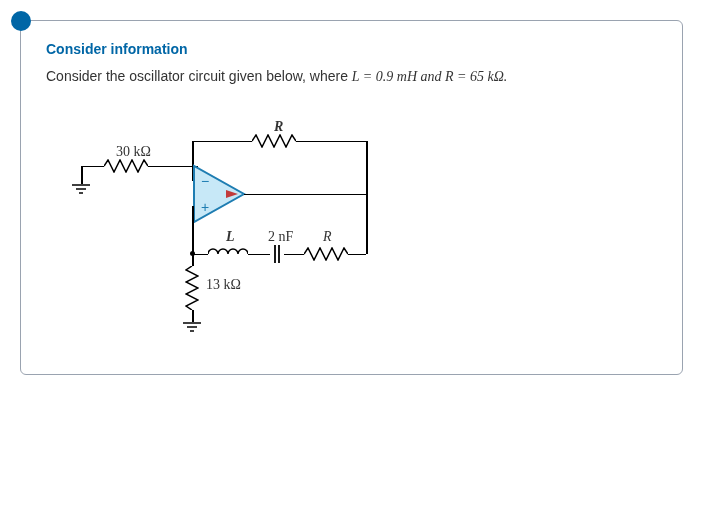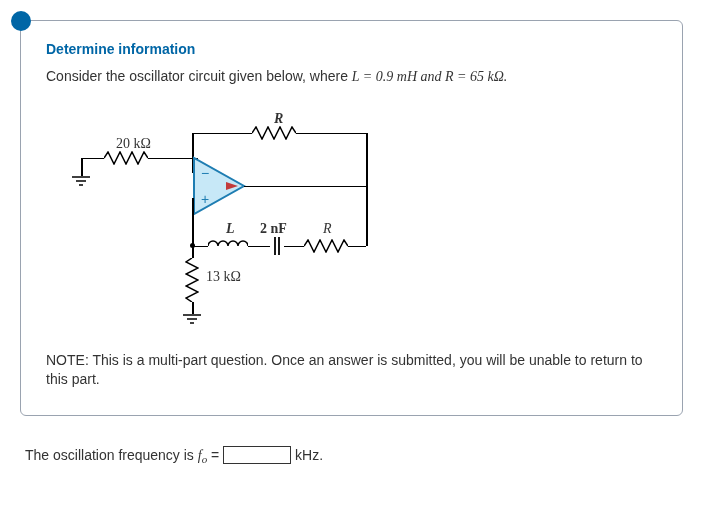--- a/index.html
+++ b/index.html
@@ -26,21 +26,21 @@
       border-radius: 50%;
       background: #0066a6;
     }
     .title {
       color: #0066a6;
       font-weight: bold;
       margin-bottom: 10px;
       font-size: 14px;
     }
     .prompt {
-      margin-bottom: 24px;
+      margin-bottom: 32px;
       line-height: 1.4;
     }
     .circuit {
       position: relative;
       width: 330px;
       height: 220px;
       margin: 10px 0 10px 30px;
     }
     .wire {
       position: absolute;
@@ -73,21 +73,21 @@
       vertical-align: baseline;
     }
     .sub { vertical-align: sub; font-size: 11px; font-style: italic;}
   </style>
 </head>
 <body>
 
 <div class="container">
   <div class="badge-corner"></div>
 
-  <div class="title">Determine information</div>
+  <div class="title">Consider information</div>
 
   <div class="prompt">
     <span>Consider the oscillator circuit given below, where </span>
     <span class="ital" style="font-family:'Times New Roman',serif">L = 0.9 mH and R = 65 kΩ.</span>
   </div>
 
   <div class="circuit">
 
     <div class="label ital" style="left:198px; top:0px; font-weight:bold;">R</div>
 
@@ -96,21 +96,21 @@
       <svg width="44" height="14" style="position:absolute; left:60px; top:0;" viewBox="0 0 44 14">
         <polyline points="0,7 4,1 10,13 16,1 22,13 28,1 34,13 40,1 44,7" fill="none" stroke="#000" stroke-width="1.5"></polyline>
       </svg>
       <div class="wire w-h" style="position:absolute; left:104px; top:7px; width:70px;"></div>
     </div>
 
     <div class="wire w-v" style="left:116px; top:22px; height:40px;"></div>
 
     <div class="wire w-v" style="left:290px; top:22px; height:53px;"></div>
 
-    <div class="label" style="left:40px; top:25px;">20 kΩ</div>
+    <div class="label" style="left:40px; top:25px;">30 kΩ</div>
 
     <div style="position:absolute; left:5px; top:40px;">
       <div class="wire w-h" style="position:absolute; left:0; top:7px; width:23px;"></div>
       <svg width="44" height="14" style="position:absolute; left:23px; top:0;" viewBox="0 0 44 14">
         <polyline points="0,7 4,1 10,13 16,1 22,13 28,1 34,13 40,1 44,7" fill="none" stroke="#000" stroke-width="1.5"></polyline>
       </svg>
       <div class="wire w-h" style="position:absolute; left:67px; top:7px; width:50px;"></div>
     </div>
 
     <div class="wire w-v" style="left:5px; top:47px; height:18px;"></div>
@@ -129,21 +129,21 @@
       </svg>
     </div>
 
     <div class="wire w-h" style="left:168px; top:75px; width:123px;"></div>
 
     <div class="wire w-v" style="left:116px; top:87px; height:48px;"></div>
 
     <div style="position:absolute; left:113.5px; top:132.5px; width:5px; height:5px; background:#000; border-radius:50%;"></div>
 
     <div class="label ital" style="left:150px; top:110px; font-weight:bold;">L</div>
-    <div class="label" style="left:184px; top:110px;font-weight:bold;">2 nF</div>
+    <div class="label" style="left:192px; top:110px;">2 nF</div>
     <div class="label ital" style="left:247px; top:110px;">R</div>
 
     <div style="position:absolute; left:116px; top:128px;">
       <div class="wire w-h" style="position:absolute; left:0; top:7px; width:16px;"></div>
 
       <svg width="40" height="14" style="position:absolute; left:16px; top:0;" viewBox="0 0 40 14">
         <path d="M0 7 A5 5 0 0 1 10 7 A5 5 0 0 1 20 7 A5 5 0 0 1 30 7 A5 5 0 0 1 40 7" fill="none" stroke="#000" stroke-width="1.5"></path>
       </svg>
       <div class="wire w-h" style="position:absolute; left:56px; top:7px; width:22px;"></div>
 
@@ -170,20 +170,16 @@
       <svg style="position:absolute; left:-2px; top:68px;" width="18" height="12">
         <line x1="0" y1="1" x2="18" y2="1" stroke="#000" stroke-width="1.5"></line>
         <line x1="4" y1="5" x2="14" y2="5" stroke="#000" stroke-width="1.5"></line>
         <line x1="7" y1="9" x2="11" y2="9" stroke="#000" stroke-width="1.5"></line>
       </svg>
     </div>
     <div class="label" style="left:130px; top:158px;">13 kΩ</div>
 
   </div>
 
-  <div class="note">NOTE: This is a multi-part question. Once an answer is submitted, you will be unable to return to this part.</div>
 </div>
 
 <div class="outside">
-  <div class="q-line">
-    <span>The oscillation frequency is </span><span class="ital" style="font-family:'Times New Roman',serif">f</span><span class="sub" style="font-family:'Times New Roman',serif">o</span><span> = </span><input class="answer-input" type="text" style=""><span> kHz.</span>
-  </div>
 </div>
 
 </body></html>

